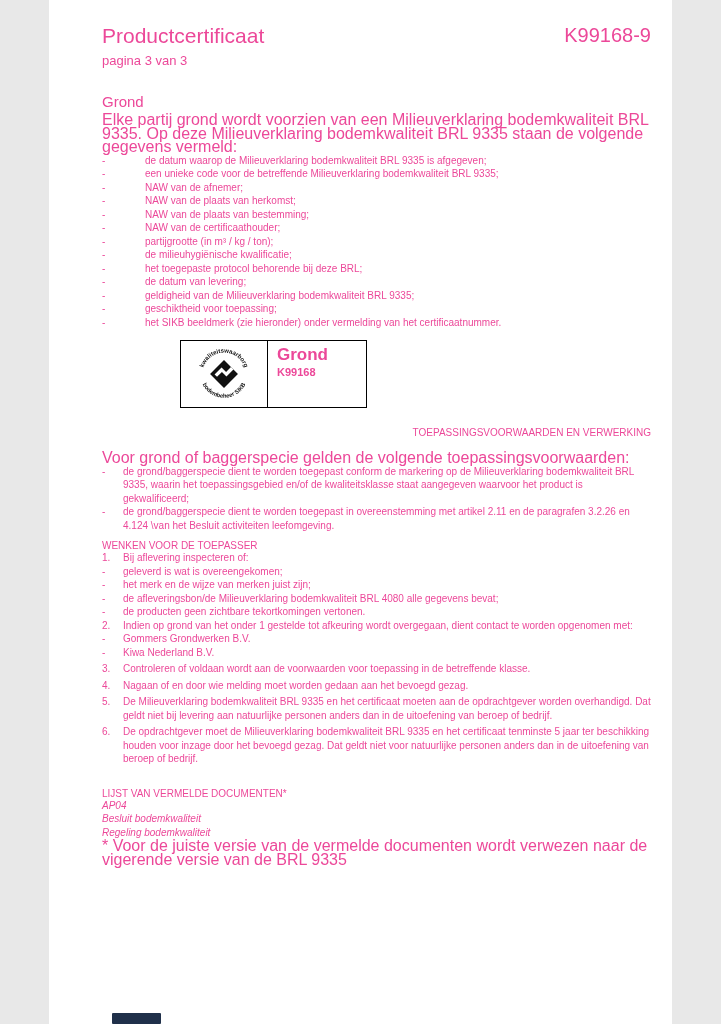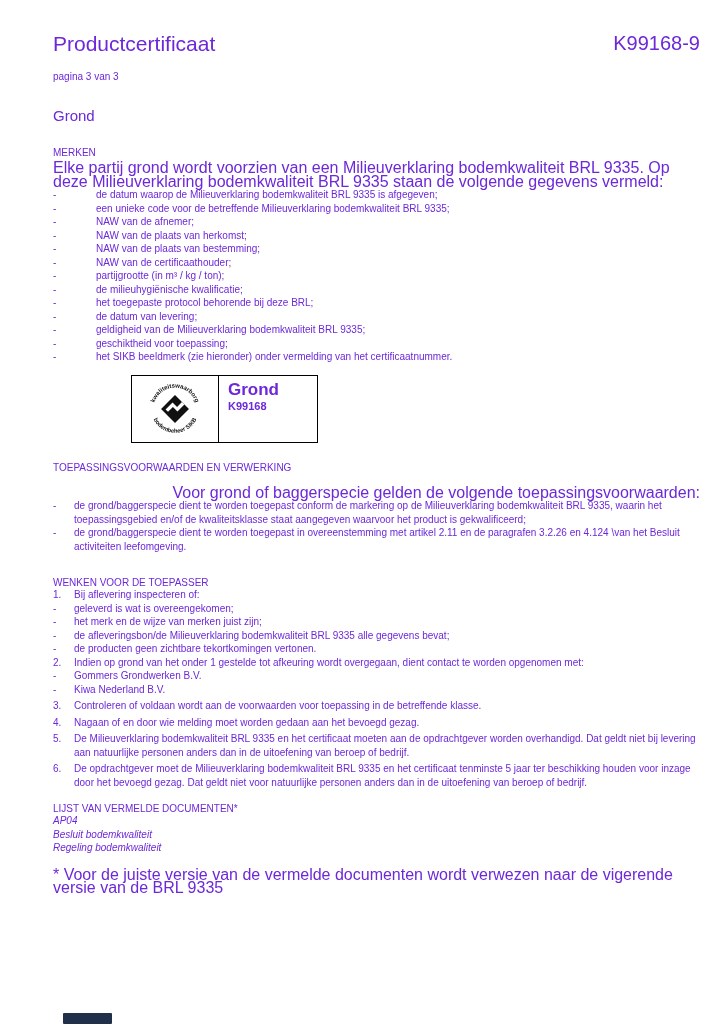--- a/index.html
+++ b/index.html
@@ -1,77 +1,76 @@
 <!DOCTYPE html>
 <html><head>
 <meta charset="utf-8">
 <style>
   html,body{margin:0;padding:0;background:#e8e8e8;}
   .page{
     position:relative;
-    width:721px;height:1024px;
+    width:623px;height:1024px;
     margin:0 auto;
     background:#ffffff;
     font-family:"Liberation Sans", sans-serif;
-    color:#6d28d9;
-    padding:32px 21px 0 53px;
+    color:#ec4899;
+    padding:24px 21px 0 53px;
     box-sizing:border-box;
     overflow:hidden;
   }
   .title-row{display:flex;justify-content:space-between;align-items:flex-start;}
   .doc-title{font-size:21px;font-weight:400;margin:0;}
   .doc-no{font-size:20px;font-weight:400;}
-  .page-info{font-size:10px;margin-top:15px;}
+  .page-info{font-size:13px;margin-top:5px;}
   .product-title{font-size:15px;font-weight:400;margin:25px 0 0 0;}
   .sec-head{font-size:10px;}
   .sec-head.merken{margin-top:23px;}
-  .sec-head.toepassing{margin-top:19px;}
-  .sec-head.wenken{margin-top:24px;}
-  .sec-head.documenten{margin-top:14px;}
+  .sec-head.toepassing{margin-top:19px;text-align:right;}
+  .sec-head.wenken{margin-top:8px;}
+  .sec-head.documenten{margin-top:22px;}
   .body-text{font-size:16px;line-height:13.5px;}
   .intro{margin-top:3px;}
-  .intro.gap{margin-top:13px;text-align:right;}
+  .intro.gap{margin-top:13px;}
   .row{display:flex;font-size:10px;line-height:13.5px;}
   .mk{flex:0 0 43px;}
   .listB .mk{flex:0 0 21px;}
   .tx{flex:1;}
   .row.sp{margin-top:3px;}
   .row.bare .mk{flex:0 0 0px;}
   .mark-box{
     margin:11px 0 0 78px;
     width:185px;height:66px;
     border:1px solid #000;
     display:flex;
   }
   .mark-left{width:86px;border-right:1px solid #000;display:flex;align-items:center;justify-content:center;}
   .mark-right{flex:1;padding:4px 9px;}
   .mark-product{font-size:17px;font-weight:bold;line-height:1.15;}
   .mark-number{font-size:11px;font-weight:bold;line-height:1.3;}
   .docrow .term{flex:0 0 130px;font-style:italic;}
-  .footnote{margin-top:13px;}
+  .footnote{}
   .statusbar-stub{
     position:absolute;left:63px;bottom:0;
     width:49px;height:11px;
     background:#20304a;border-radius:1px;
   }
 </style>
 </head>
 <body>
 
 <div class="page">
 
   <div class="title-row">
     <h1 class="doc-title">Productcertificaat</h1>
     <div class="doc-no">K99168-9</div>
   </div>
   <div class="page-info">pagina 3 van 3</div>
 
   <h2 class="product-title">Grond</h2>
 
-  <div class="sec-head merken">MERKEN</div>
   <div class="body-text intro">Elke partij grond wordt voorzien van een Milieuverklaring bodemkwaliteit BRL 9335. Op deze Milieuverklaring bodemkwaliteit BRL 9335 staan de volgende gegevens vermeld:</div>
   <div class="listA">
     <div class="row">
         <span class="mk">-</span>
         <span class="tx">de datum waarop de Milieuverklaring bodemkwaliteit BRL 9335  is afgegeven;</span>
       </div>
     <div class="row">
         <span class="mk">-</span>
         <span class="tx">een unieke code voor de betreffende Milieuverklaring bodemkwaliteit BRL 9335;</span>
       </div>
@@ -166,21 +165,21 @@
     <div class="row">
         <span class="mk">-</span>
         <span class="tx">geleverd is wat is overeengekomen;</span>
       </div>
     <div class="row">
         <span class="mk">-</span>
         <span class="tx">het merk en de wijze van merken juist zijn;</span>
       </div>
     <div class="row">
         <span class="mk">-</span>
-        <span class="tx">de afleveringsbon/de Milieuverklaring bodemkwaliteit BRL 9335 alle gegevens bevat;</span>
+        <span class="tx">de afleveringsbon/de Milieuverklaring bodemkwaliteit BRL 4080 alle gegevens bevat;</span>
       </div>
     <div class="row">
         <span class="mk">-</span>
         <span class="tx">de producten geen zichtbare tekortkomingen vertonen.</span>
       </div>
     <div class="row">
         <span class="mk">2.</span>
         <span class="tx">Indien op grond van het onder 1 gestelde tot afkeuring wordt overgegaan, dient contact te worden opgenomen met:</span>
       </div>
     <div class="row">

